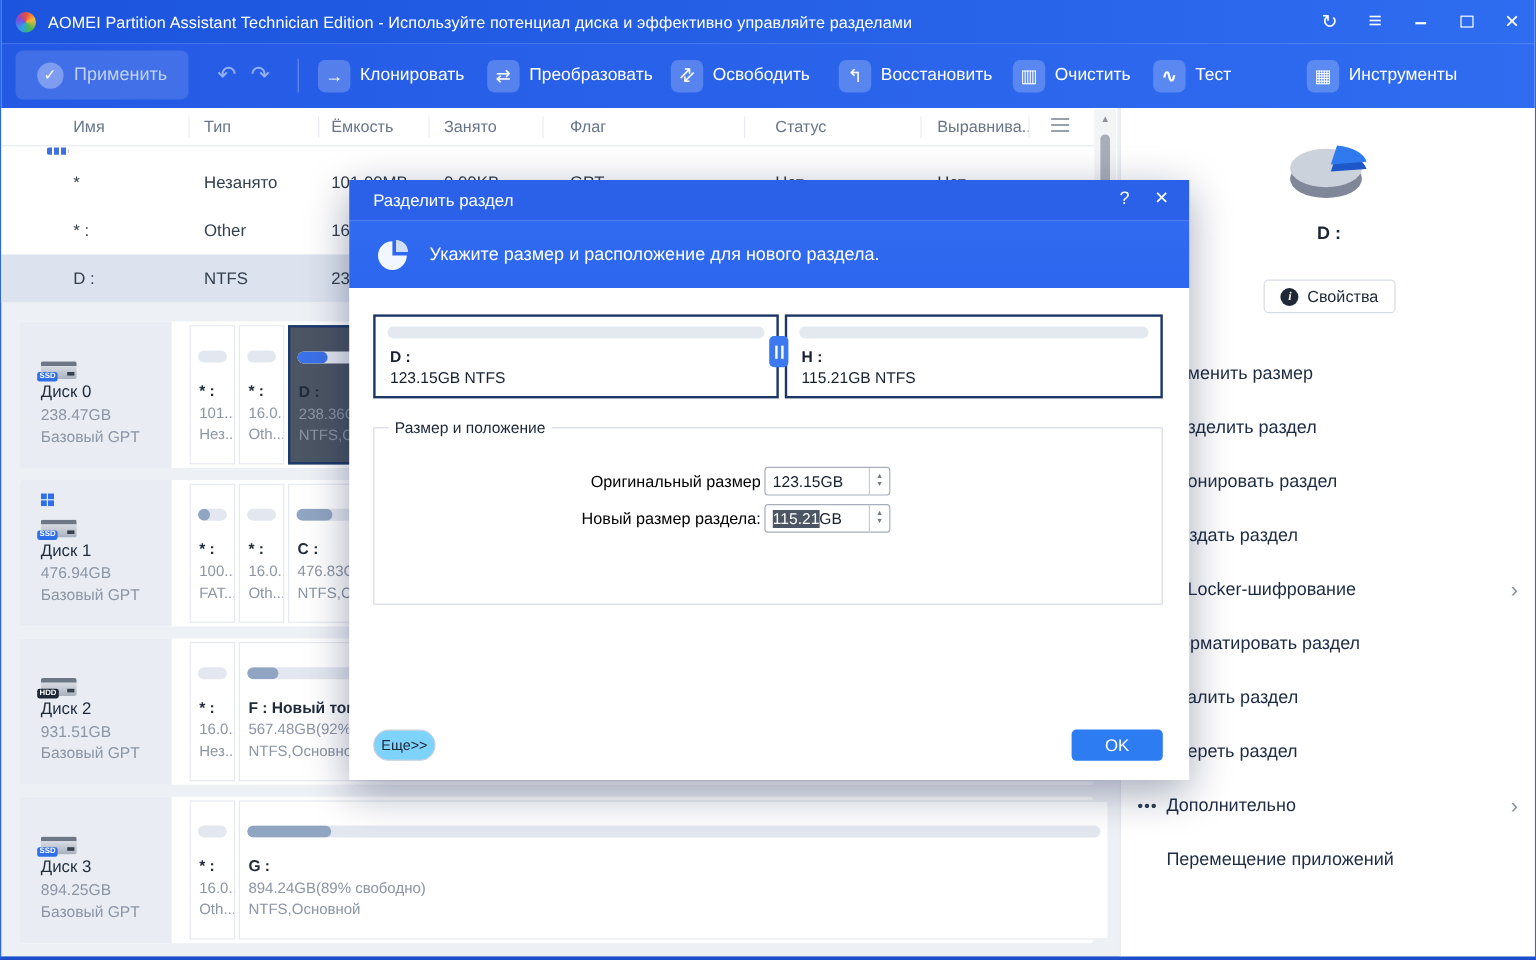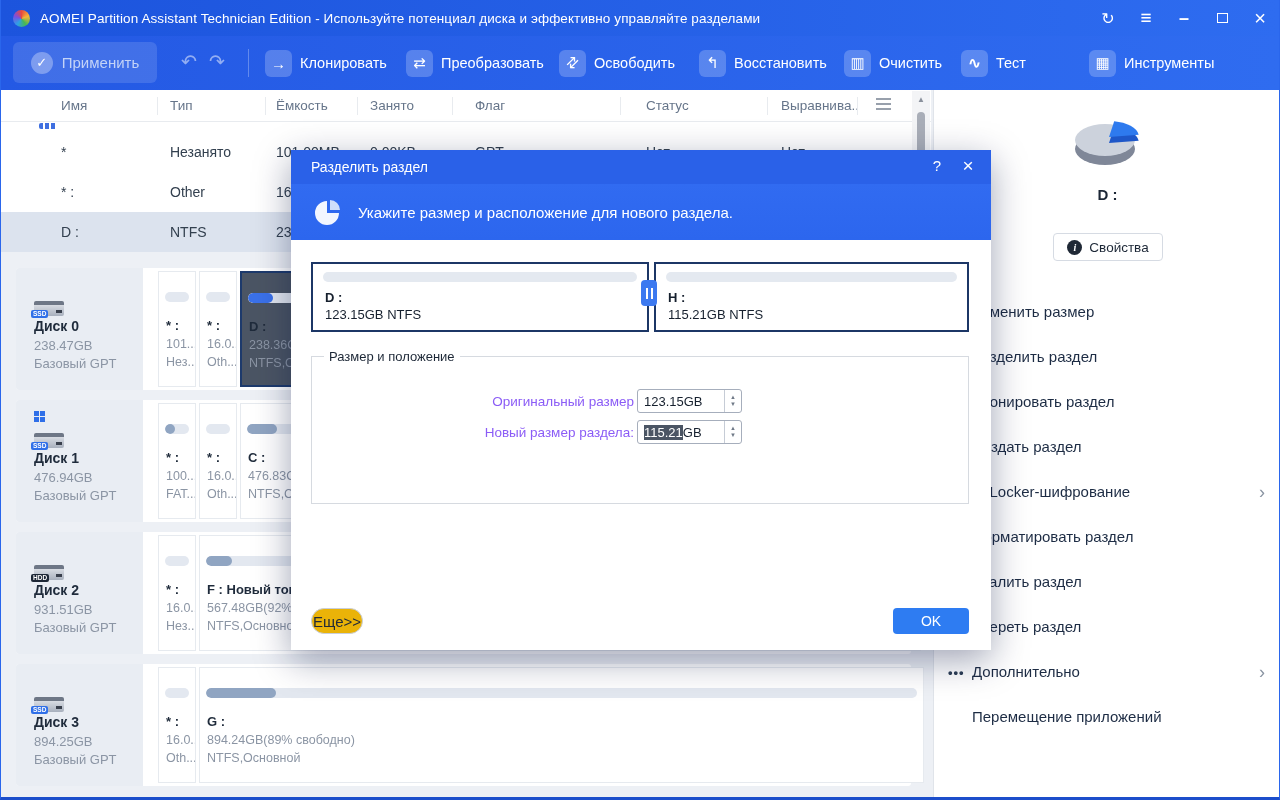--- a/index.html
+++ b/index.html
@@ -75,21 +75,21 @@
   .drive-dots{position:absolute;right:2px;bottom:3px;width:6px;height:3px;background:#39404d;}
   .badge{position:absolute;left:-3px;bottom:-2px;color:#fff;font-size:6.5px;font-weight:bold;
     padding:1px 2px;border-radius:2px;line-height:1;}
   .badge.ssd{background:#2f6fe8;}
   .badge.hdd{background:#1d2736;}
   .winlogo{position:absolute;left:0;top:-11px;width:11px;height:11px;
     background:conic-gradient(#2f6fe8 0 100%);
     -webkit-mask:linear-gradient(#000,#000);
     display:grid;grid-template-columns:5px 5px;grid-template-rows:5px 5px;gap:1px;background:none;}
   .winlogo i{background:#2f6fe8;}
-  .dname{position:absolute;left:18px;top:50px;font-size:14px;font-weight:bold;color:#1f2b3b;}
+  .dname{position:absolute;left:18px;top:50px;font-size:14px;font-weight:normal;color:#1f2b3b;}
   .dsize,.dkind{position:absolute;left:18px;font-size:13px;color:#8b95a4;white-space:nowrap;}
   .dsize{top:70px;}.dkind{top:88px;}
   .pcell{position:absolute;top:3px;height:116px;background:#fff;border:1px solid #e6eaef;overflow:hidden;}
   .pcell.sel{border:2px solid #1d3a6c;}
   .pbar{margin:20px 6px 0;height:10px;border-radius:5px;background:#e3e8f0;overflow:hidden;}
   .pbar i{display:block;height:100%;border-radius:5px;background:#90a5c2;}
   .pbar i.blue{background:#3b71e9;}
   .pname{margin-top:16px;padding-left:7px;font-size:13px;font-weight:bold;color:#1f2b3b;white-space:nowrap;}
   .psize,.pfs{padding-left:7px;margin-top:4px;font-size:12.5px;color:#8b95a4;white-space:nowrap;}
 
@@ -139,30 +139,30 @@
   .pbox .bar{margin:8px 10px 0;height:10px;border-radius:5px;background:#e4e9f0;}
   .pbox .nm{margin:8px 0 0 12px;font-size:13px;font-weight:bold;color:#16202e;}
   .pbox .inf{margin:2px 0 0 12px;font-size:13px;color:#16202e;}
   .split-handle{position:absolute;left:350px;top:130px;width:16px;height:26px;border-radius:4px;
     background:#3c79f0;display:flex;align-items:center;justify-content:center;gap:3px;z-index:2;}
   .split-handle i{display:block;width:2px;height:11px;background:#fff;}
   .size-fs{position:absolute;left:20px;top:206px;width:658px;height:148px;border:1px solid #d6dae0;}
   .size-fs .legend{position:absolute;left:12px;top:-8px;background:#fff;padding:0 5px;
     font-size:13px;color:#1c2736;}
   .frow{position:absolute;right:226px;display:flex;align-items:center;}
-  .frow .flabel{font-size:13.5px;color:#8b5cf6;margin-right:3px;}
+  .frow .flabel{font-size:13.5px;color:#000000;margin-right:3px;}
   .spin-input{width:105px;height:24px;border:1px solid #a6aebc;border-radius:3px;background:#fff;
     position:relative;display:flex;align-items:center;padding-left:6px;font-size:13px;color:#16202e;}
   .spin-btns{position:absolute;right:0;top:0;width:17px;height:100%;border-left:1px solid #c6ccd6;
     display:flex;flex-direction:column;align-items:center;justify-content:center;color:#6f7987;}
   .spin-btns span{font-size:6px;line-height:7px;}
   .sel{background:#4b5564;color:#fff;}
-  .more-btn{position:absolute;left:20px;top:458px;width:52px;height:26px;background:#eab308;
+  .more-btn{position:absolute;left:20px;top:458px;width:52px;height:26px;background:#7dd3fc;
     border:1px solid #c9cfd9;border-radius:13px;display:flex;align-items:center;justify-content:center;
-    font-size:15px;color:#222b38;}
+    font-size:12px;color:#222b38;}
   .ok-btn{position:absolute;right:22px;top:458px;width:76px;height:26px;background:#2e7cf2;border-radius:4px;
     display:flex;align-items:center;justify-content:center;color:#ffffff;font-size:14px;}
 </style>
 </head>
 <body>
 
 <div id="root">
 
   <div class="titlebar">
     <div class="app-logo"></div>

